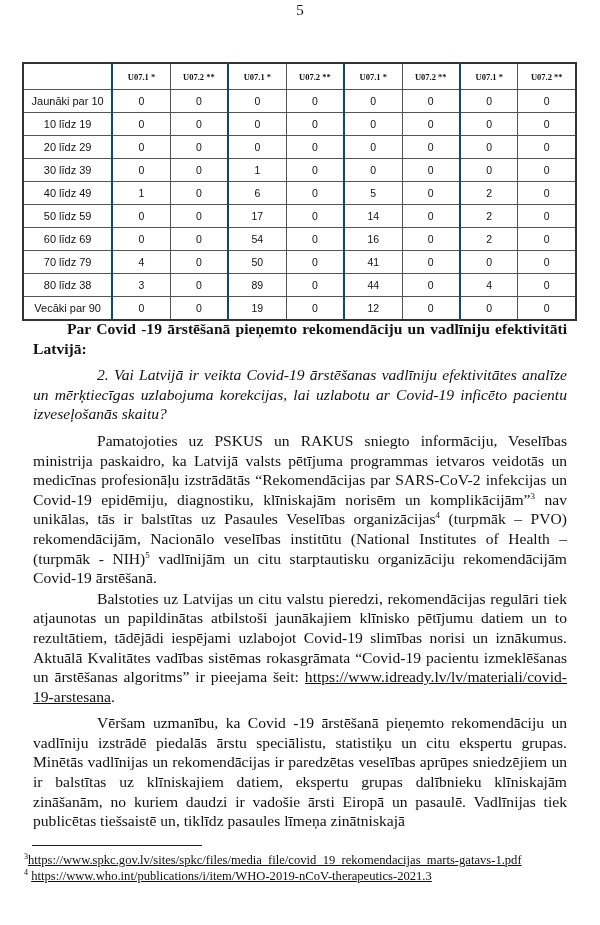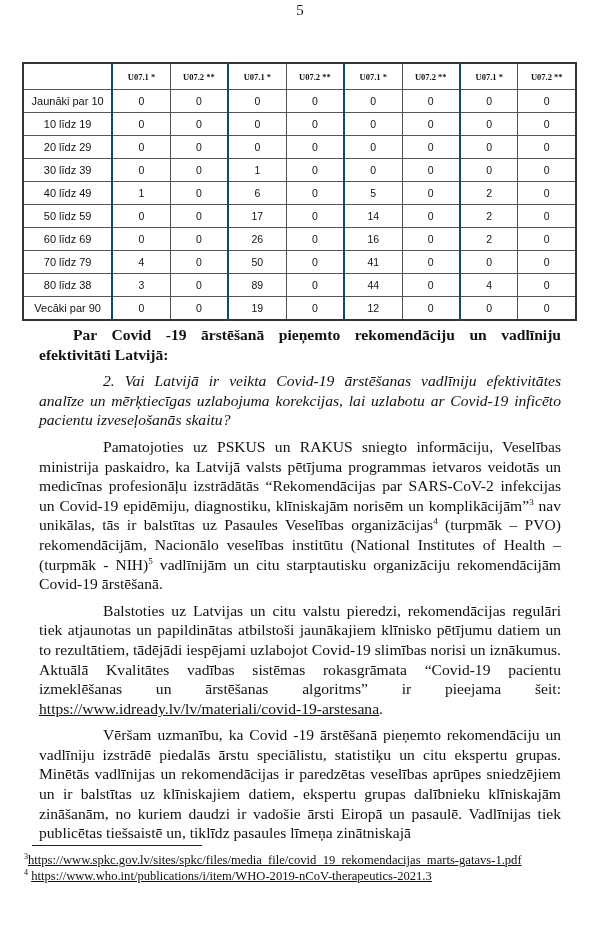--- a/index.html
+++ b/index.html
@@ -5,21 +5,21 @@
   html, body { margin:0; padding:0; background:#ffffff; }
   body { width:600px; height:925px; position:relative; overflow:hidden; color:#111; font-family:"Liberation Serif", "DejaVu Serif", serif; }
   .page-number { position:absolute; top:2px; left:0; width:600px; text-align:center; font-size:15px; }
   table.data { position:absolute; left:22px; top:62px; border-collapse:collapse; width:555px; font-family:"Liberation Sans", "DejaVu Sans", sans-serif; border:2px solid #333; }
   table.data th, table.data td { border:1px solid #555; text-align:center; padding:0; height:22px; font-size:10.5px; }
   table.data th { height:25px; font-size:8.5px; font-weight:bold; font-family:"Liberation Serif", serif; }
   table.data td.label { width:88px; font-size:11px; }
   table.data td, table.data th { width:57px; }
   table.data .pair-start { border-left:2px solid #0c4a6e; }
   .body-text { position:absolute; left:32px; width:536px; font-size:15.6px; line-height:19.6px; }
-  .body-text p { margin:7px; text-align:justify; text-indent:64px; }
+  .body-text p { margin:1px; text-align:justify; text-indent:64px; }
   .heading { font-weight:bold; text-indent:34px !important; }
   .question { font-style:italic; margin-top:7px !important; }
   .para { margin-top:7px !important; }
   .para-tight { margin-top:0 !important; }
   .link { text-decoration:underline; color:#111; }
   sup { font-size:9px; line-height:0; vertical-align:super; }
   .fn-sep { position:absolute; left:32px; top:845px; width:170px; border-top:1px solid #222; }
   .footnotes { position:absolute; left:24px; top:853px; width:540px; font-size:12.6px; line-height:15.5px; }
   .footnotes div { margin:0; }
   .footnotes sup { font-size:8px; }
@@ -107,21 +107,21 @@
         <td>0</td>
         <td class="pair-start">14</td>
         <td>0</td>
         <td class="pair-start">2</td>
         <td>0</td>
       </tr>
       <tr>
         <td class="label">60 līdz 69</td>
         <td class="pair-start">0</td>
         <td>0</td>
-        <td class="pair-start">26</td>
+        <td class="pair-start">54</td>
         <td>0</td>
         <td class="pair-start">16</td>
         <td>0</td>
         <td class="pair-start">2</td>
         <td>0</td>
       </tr>
       <tr>
         <td class="label">70 līdz 79</td>
         <td class="pair-start">4</td>
         <td>0</td>

